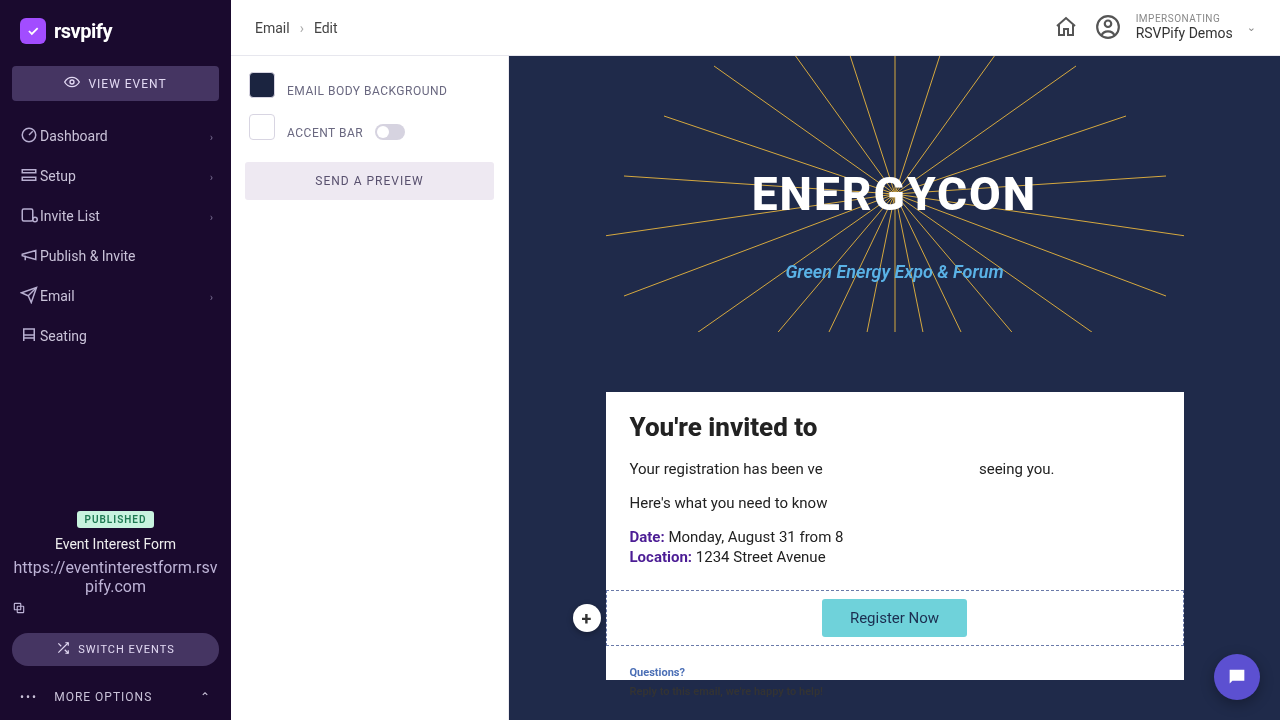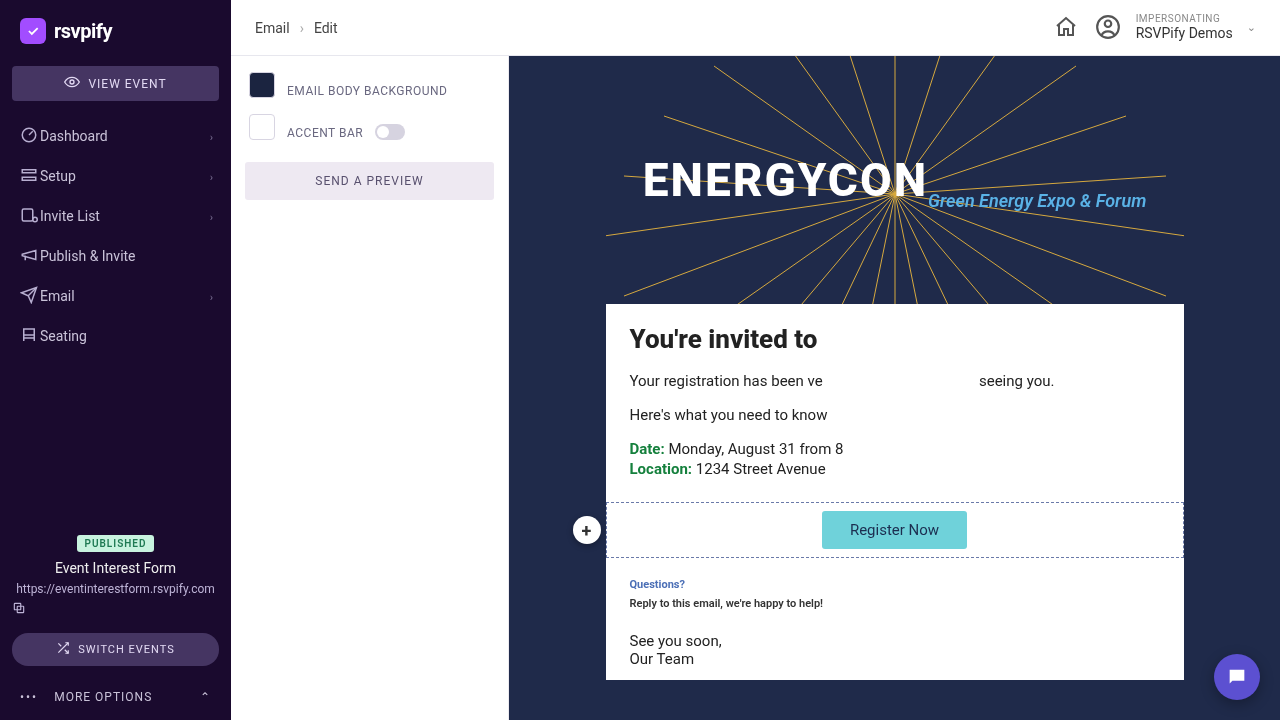--- a/index.html
+++ b/index.html
@@ -13,21 +13,21 @@
 .logo-text { color: #fff; font-weight: 700; font-size: 20px; letter-spacing: -0.5px; }
 .view-event-btn { margin: 8px 12px 14px; background: #453562; color: #e2d9f3; border: none; border-radius: 4px; padding: 10px 12px; font-size: 12px; letter-spacing: 1px; display: flex; align-items: center; justify-content: center; gap: 8px; cursor: pointer; }
 .nav { flex: 0 0 auto; }
 .nav-item { display: flex; align-items: flex-end; padding: 11px 20px; gap: 2px; color: #c9c2d8; font-size: 14px; cursor: pointer; position: relative; }
 .nav-item .chev { position: absolute; right: 18px; color: #7a6f93; font-size: 11px; }
 .nav-icon { width: 18px; display: flex; justify-content: center; color: #b7aed0; }
 .spacer { flex: 1; }
 .pub-badge { background: #c8f3df; color: #1f7a53; font-size: 10px; letter-spacing: 1px; padding: 3px 8px; border-radius: 3px; font-weight: 600; display: inline-block; }
 .event-info { text-align: center; padding: 0 10px; }
 .event-name { color: #eee; font-size: 14px; margin-top: 8px; }
-.event-url { color: #bdb3d6; font-size: 12px; margin-top: 6px; word-break: break-all; }
+.event-url { color: #bdb3d6; font-size: 16px; margin-top: 6px; word-break: break-all; }
 .copy-icon { text-align: left; padding: 4px 12px; color: #bdb3d6; }
 .switch-btn { margin: 10px 12px; background: #453562; color: #e2d9f3; border: none; border-radius: 16px; padding: 8px 10px; font-size: 11px; letter-spacing: 1px; display: flex; align-items: center; justify-content: center; gap: 8px; cursor: pointer; }
 .more-row { padding: 14px 20px 16px; display: flex; align-items: center; gap: 16px; color: #c9c2d8; font-size: 12px; letter-spacing: 1px; }
 .more-row .dots { letter-spacing: 2px; }
 .more-row .up { margin-left: auto; }
 
 
 .main { flex: 1; display: flex; flex-direction: column; }
 .topbar { height: 56px; background: #fff; border-bottom: 1px solid #e7e7ee; display: flex; align-items: center; padding: 0 24px; }
 .crumbs { font-size: 14px; color: #444; display: flex; align-items: center; gap: 10px; }
@@ -47,29 +47,29 @@
 .swatch { width: 26px; height: 26px; border-radius: 4px; border: 1px solid #d8d5e2; }
 .swatch.dark { background: #1b2440; }
 .swatch.light { background: #fff; }
 .toggle { width: 30px; height: 16px; border-radius: 10px; background: #d6d3e0; position: relative; }
 .toggle::after { content: ""; position: absolute; left: 2px; top: 2px; width: 12px; height: 12px; background: #fff; border-radius: 50%; }
 .preview-btn { margin: 14px 0; width: 100%; background: #eee9f2; border: none; color: #58506e; font-size: 12px; letter-spacing: 1px; padding: 12px; border-radius: 3px; cursor: pointer; }
 
 
 .canvas { flex: 1; background: #1f2a4a; overflow: auto; display: flex; justify-content: center; padding-top: 0; position: relative; }
 .email-card { width: 578px; background: #fff; position: relative; margin-bottom: 40px;}
-.hero { background: #1f2a4a; height: 248px; position: relative; display: flex; flex-direction: row; align-items: center; justify-content: center; overflow: hidden; }
+.hero { background: #1f2a4a; height: 336px; position: relative; display: flex; flex-direction: column; align-items: center; justify-content: center; overflow: hidden; }
 .hero-burst { position: absolute; inset: 0; }
 .hero-title { color: #fff; font-size: 46px; font-weight: 800; letter-spacing: 2px; position: relative; z-index: 2; }
 .hero-sub { color: #5ab2e6; font-size: 18px; font-weight: 600; margin-top: 40px; font-style: italic; position: relative; z-index: 2; }
 
 .email-body { padding: 20px 24px 40px; color: #222; }
 .email-h { font-size: 26px; font-weight: 800; margin-bottom: 18px; }
 .email-p { font-size: 15px; margin-bottom: 16px; }
-.email-label { color: #15803d; font-weight: 700; }
+.email-label { color: #4c1d95; font-weight: 700; }
 
 .btn-row { margin: 24px -24px 20px; border: 1px dashed #6a7aa9; padding: 8px; text-align: center; position: relative; }
 .cta-btn { background: #6fd2da; color: #1c2e50; border: none; padding: 10px 28px; font-size: 15px; border-radius: 3px; cursor: pointer; }
 .add-btn { position: absolute; left: -34px; top: 50%; transform: translateY(-50%); width: 28px; height: 28px; border-radius: 50%; background: #fff; color: #333; display: flex; align-items: center; justify-content: center; font-size: 18px; font-weight: 700; box-shadow: 0 2px 6px rgba(0,0,0,0.3); cursor: pointer; }
 
 .q-head { color: #4b6fb6; font-size: 11px; font-weight: 700; margin-bottom: 6px; margin-top: 10px; }
 .q-sub { font-size: 11px; color: #333; font-weight: 600; margin-bottom: 22px; }
 .sig1 { font-size: 15px; }
 .sig2 { font-size: 15px; }
 

